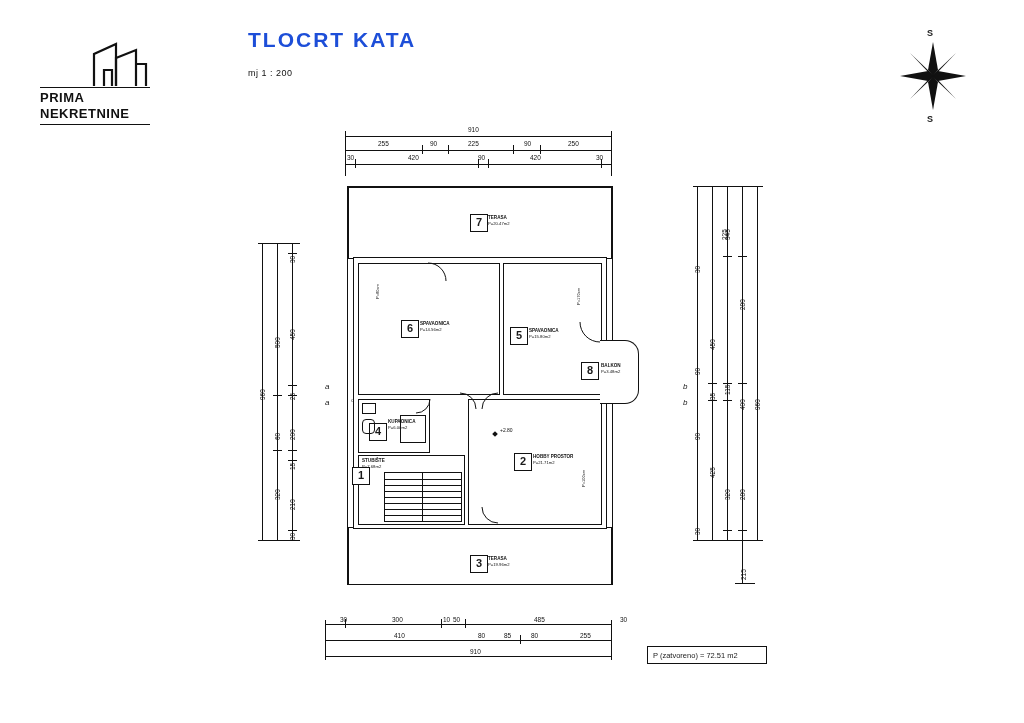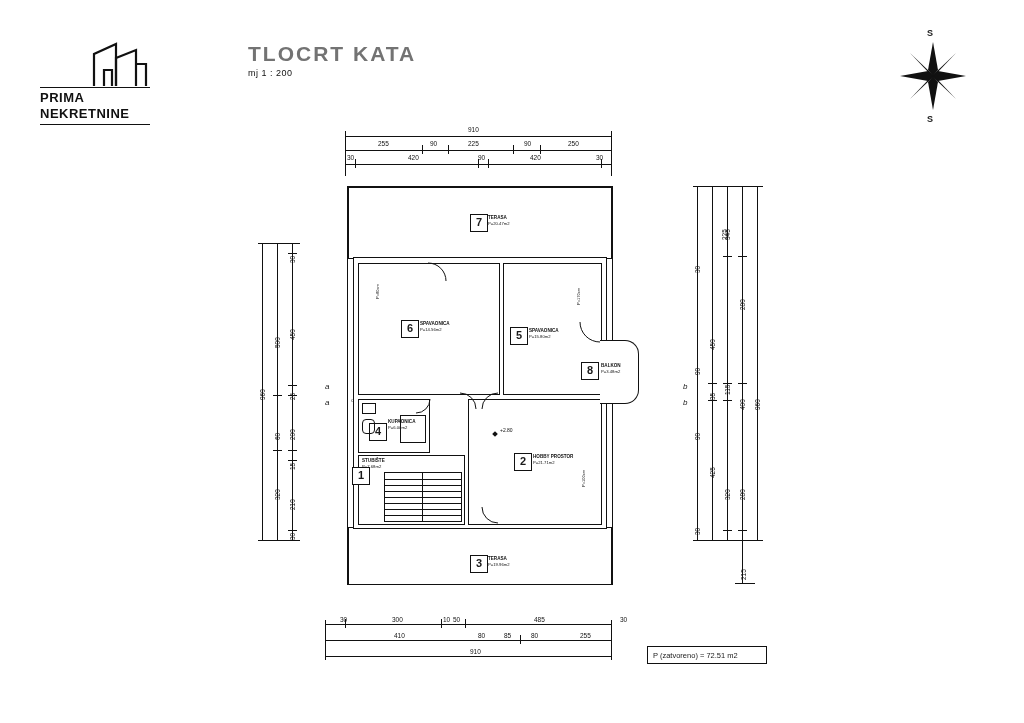--- a/index.html
+++ b/index.html
@@ -16,21 +16,21 @@
 
   
   .logo-wrap{left:40px;top:40px;width:170px;height:90px;}
   .logo-mark{position:absolute;left:50px;top:0;width:60px;height:48px;}
   .logo-prima{position:absolute;left:0;top:50px;font-size:13px;font-weight:bold;letter-spacing:.5px;color:#111;}
   .logo-nekret{position:absolute;left:0;top:66px;font-size:13px;font-weight:bold;letter-spacing:.5px;color:#111;}
   .logo-rule{position:absolute;left:0;top:47px;width:110px;height:1px;background:#111;}
   .logo-rule2{position:absolute;left:0;top:84px;width:110px;height:1px;background:#111;}
 
   
-  .title{left:248px;top:42px;font-size:21px;letter-spacing:2px;font-weight:bold;color:#737373;}
+  .title{left:248px;top:28px;font-size:21px;letter-spacing:2px;font-weight:bold;color:#1d4ed8;}
   .subtitle{left:248px;top:68px;font-size:9px;letter-spacing:.5px;color:#111;}
 
   
   .compass{left:898px;top:28px;width:70px;height:96px;}
   .compass .n{position:absolute;left:29px;top:0;font-size:9px;font-weight:bold;}
   .compass .s{position:absolute;left:29px;top:86px;font-size:9px;font-weight:bold;}
 
   
   .plan-outer{left:347px;top:186px;width:264px;height:397px;border:1.4px solid #111;background:#fff;}
   .room{position:absolute;border:1px solid #111;background:#fff;}

